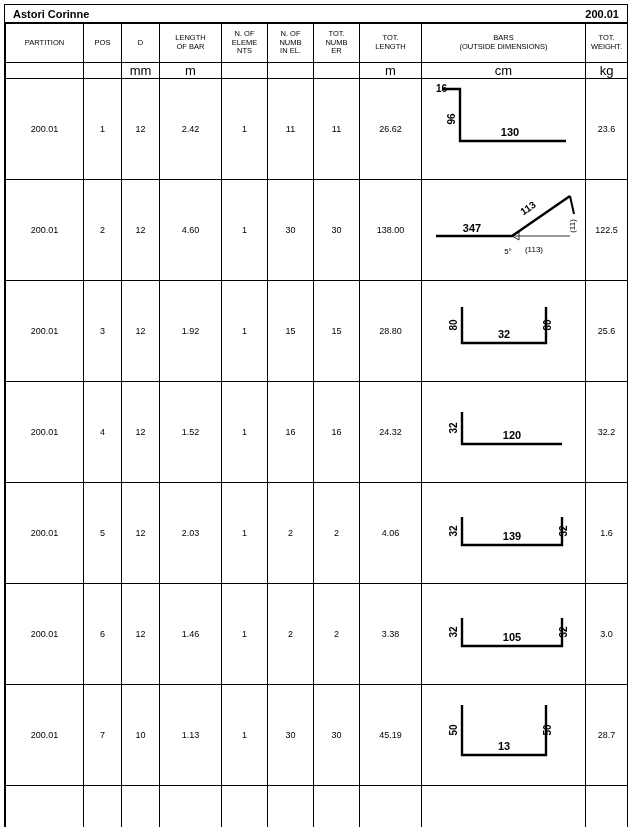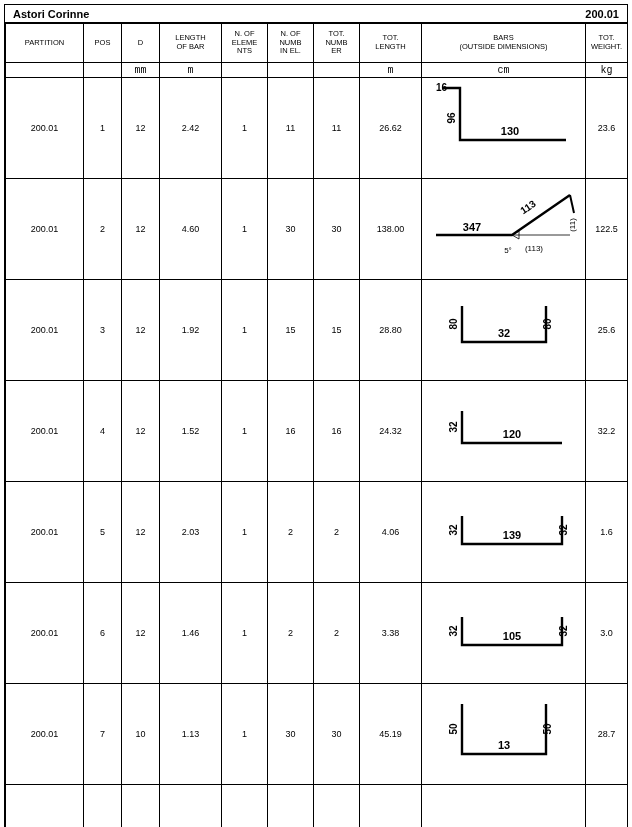--- a/index.html
+++ b/index.html
@@ -47,23 +47,22 @@
     vertical-align: middle;
     font-weight: normal;
     padding: 0;
   }
   thead th {
     font-size: 7.5px;
     line-height: 1.15;
     height: 38px;
   }
   .unit-row td {
-    font-size: 10px;
+    font-size: 13px;
     height: 14px;
-    font-family: Liberation Mono, monospace;
   }
   tbody.body-rows td {
     font-size: 9px;
     height: 100px;
   }
   td.shape-cell {
     padding: 0;
     position: relative;
   }
   .shape-wrap {

